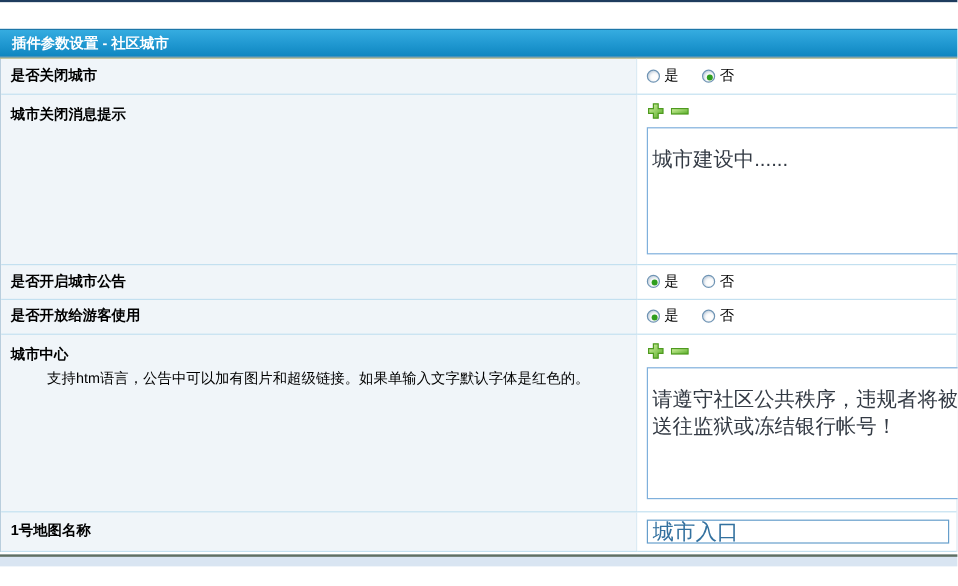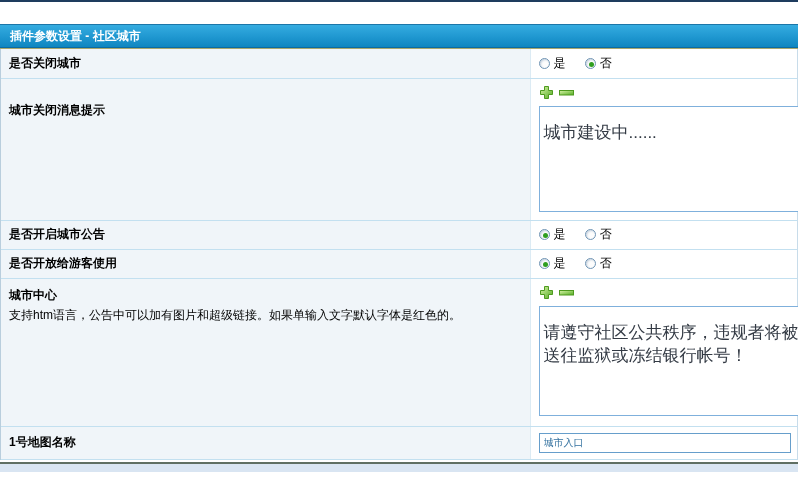--- a/index.html
+++ b/index.html
@@ -28,21 +28,21 @@
   td.lbl {
     width:529px; background:var(--label_bg,#f0f5f9);
     border-right:1px solid #dcebf4;
     font-weight:bold;
   }
   td.ctl { background:#fff; }
   tr.r-radio td { height:29px; vertical-align:middle; }
   tr.r-input td { height:33px; vertical-align:middle; }
   tr.r-area td  { height:142px; padding-top:6px; }
   tr.r-area5 td { height:148px; padding-top:6px; }
-  .desc { font-weight:normal; margin-top:3px; }
+  .desc { font-weight:normal; margin-top:3px;text-align:center; }
   tr.r-area5 td.lbl { padding-top:8px; }
 
   
   .opt { display:inline-flex; align-items:center; margin-right:16px; cursor:default; }
   .rb {
     display:inline-block; width:11px; height:11px;
     border:1px solid #6f94b4; border-radius:50%;
     background:#fdfdfd; margin-right:4px;
     box-shadow:inset 1px 1px 2px rgba(30,80,130,.25);
   }
@@ -61,21 +61,21 @@
     font-family:"Liberation Sans","DejaVu Sans",sans-serif;
     font-size:17px; color:#333a44;
     padding:14px 4px; resize:none; outline:none; display:block;
   }
   textarea.h1 { height:106px; }
   textarea.h2 { height:110px; }
   input.txt {
     width:252px; height:20px;
     border:1px solid #669ecb;
     font-family:"Liberation Sans","DejaVu Sans",sans-serif;
-    font-size:10px; color:var(--input_text,#33719f);
+    font-size:18px; color:var(--input_text,#33719f);
     padding:1px 4px; outline:none;
   }
   .footer {
     margin-top:2px; height:10px;
     border-top:2px solid #5f6f63;
     background:var(--footer_blue,#d9e5f2);
   }
 </style>
 </head>
 <body>
@@ -111,21 +111,21 @@
         <span>是</span>
       </label>
       <label class="opt">
         <span class="rb checked"></span>
         <span>否</span>
       </label>
     </td>
   </tr>
 
   <tr class="r-area">
-    <td class="lbl" style="padding-top:23px;margin-left:28px;">
+    <td class="lbl" style="padding-top:8px;margin-left:28px;">
       <span>城市关闭消息提示</span>
     </td>
     <td class="ctl">
       <div class="icons">
         <span class="ic">
           <svg width="15" height="15">
                   <path d="M5.5 1.5h4v4h4v4h-4v4h-4v-4h-4v-4h4z" fill="url(#gp)" stroke="#4e9a1f"></path>
                 </svg>
         </span>
         <span class="ic">

